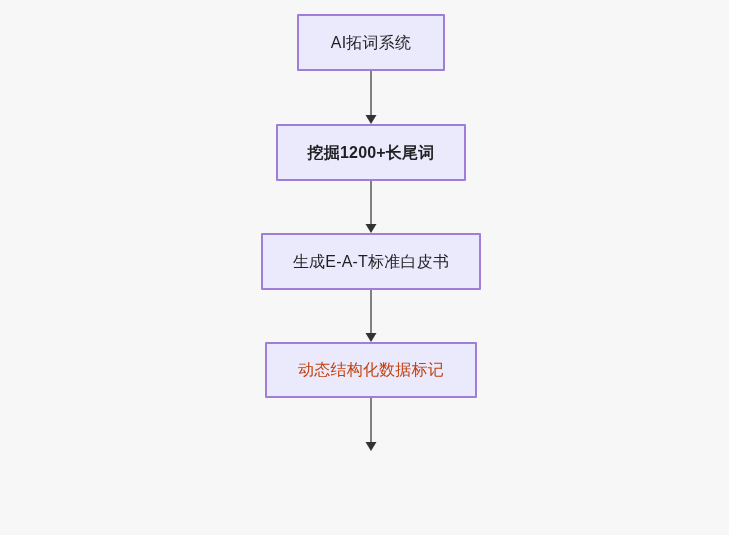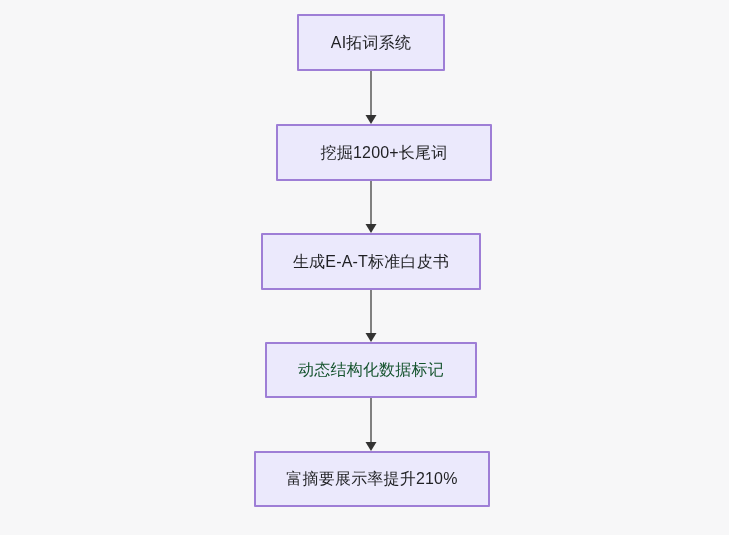--- a/index.html
+++ b/index.html
@@ -51,35 +51,32 @@
 </style>
 </head>
 <body style="background: rgb(247, 247, 248);">
 
 <div id="flow-canvas">
 
   <div class="node" id="node-n1" style="left: 297px; top: 14px; width: 148px; height: 57px; background: rgb(235, 233, 252); border-color: rgb(158, 126, 214); color: rgb(31, 32, 35);">
     <span class="node-label">AI拓词系统</span>
   </div>
 
-  <div class="node" id="node-n2" style="left: 276px; top: 124px; width: 216px; height: 57px; background: rgb(235, 233, 252); border-color: rgb(158, 126, 214); color: rgb(31, 32, 35);">
+  <div class="node" id="node-n2" style="left: 276px; top: 124px; width: 190px; height: 57px; background: rgb(235, 233, 252); border-color: rgb(158, 126, 214); color: rgb(31, 32, 35); font-weight: bold;">
     <span class="node-label">挖掘1200+长尾词</span>
   </div>
 
   <div class="node" id="node-n3" style="left: 261px; top: 233px; width: 220px; height: 57px; background: rgb(235, 233, 252); border-color: rgb(158, 126, 214); color: rgb(31, 32, 35); text-align: center;">
     <span class="node-label">生成E-A-T标准白皮书</span>
   </div>
 
-  <div class="node" id="node-n4" style="left: 265px; top: 342px; width: 212px; height: 56px; background: rgb(235, 233, 252); border-color: rgb(158, 126, 214); color: #14532d;">
+  <div class="node" id="node-n4" style="left: 265px; top: 342px; width: 212px; height: 56px; background: rgb(235, 233, 252); border-color: rgb(158, 126, 214); color: #c2410c;">
     <span class="node-label">动态结构化数据标记</span>
   </div>
 
-  <div class="node" id="node-n5" style="left: 254px; top: 451px; width: 236px; height: 56px; background: rgb(235, 233, 252); border-color: rgb(158, 126, 214); color: rgb(31, 32, 35);">
-    <span class="node-label">富摘要展示率提升210%</span>
-  </div>
 
   <div class="connector" id="edge-e1" style="left: 364px; top: 71px; height: 53px;">
     <svg viewBox="0 0 14 53" preserveAspectRatio="none">
         <line x1="7" y1="0" x2="7" y2="45" stroke="#808080" stroke-width="2"></line>
         <polygon points="1.5,44 12.5,44 7,53" fill="#333333"></polygon>
       </svg>
   </div>
   <div class="connector" id="edge-e2" style="left: 364px; top: 181px; height: 52px;">
     <svg viewBox="0 0 14 52" preserveAspectRatio="none">
         <line x1="7" y1="0" x2="7" y2="44" stroke="#808080" stroke-width="2"></line>

